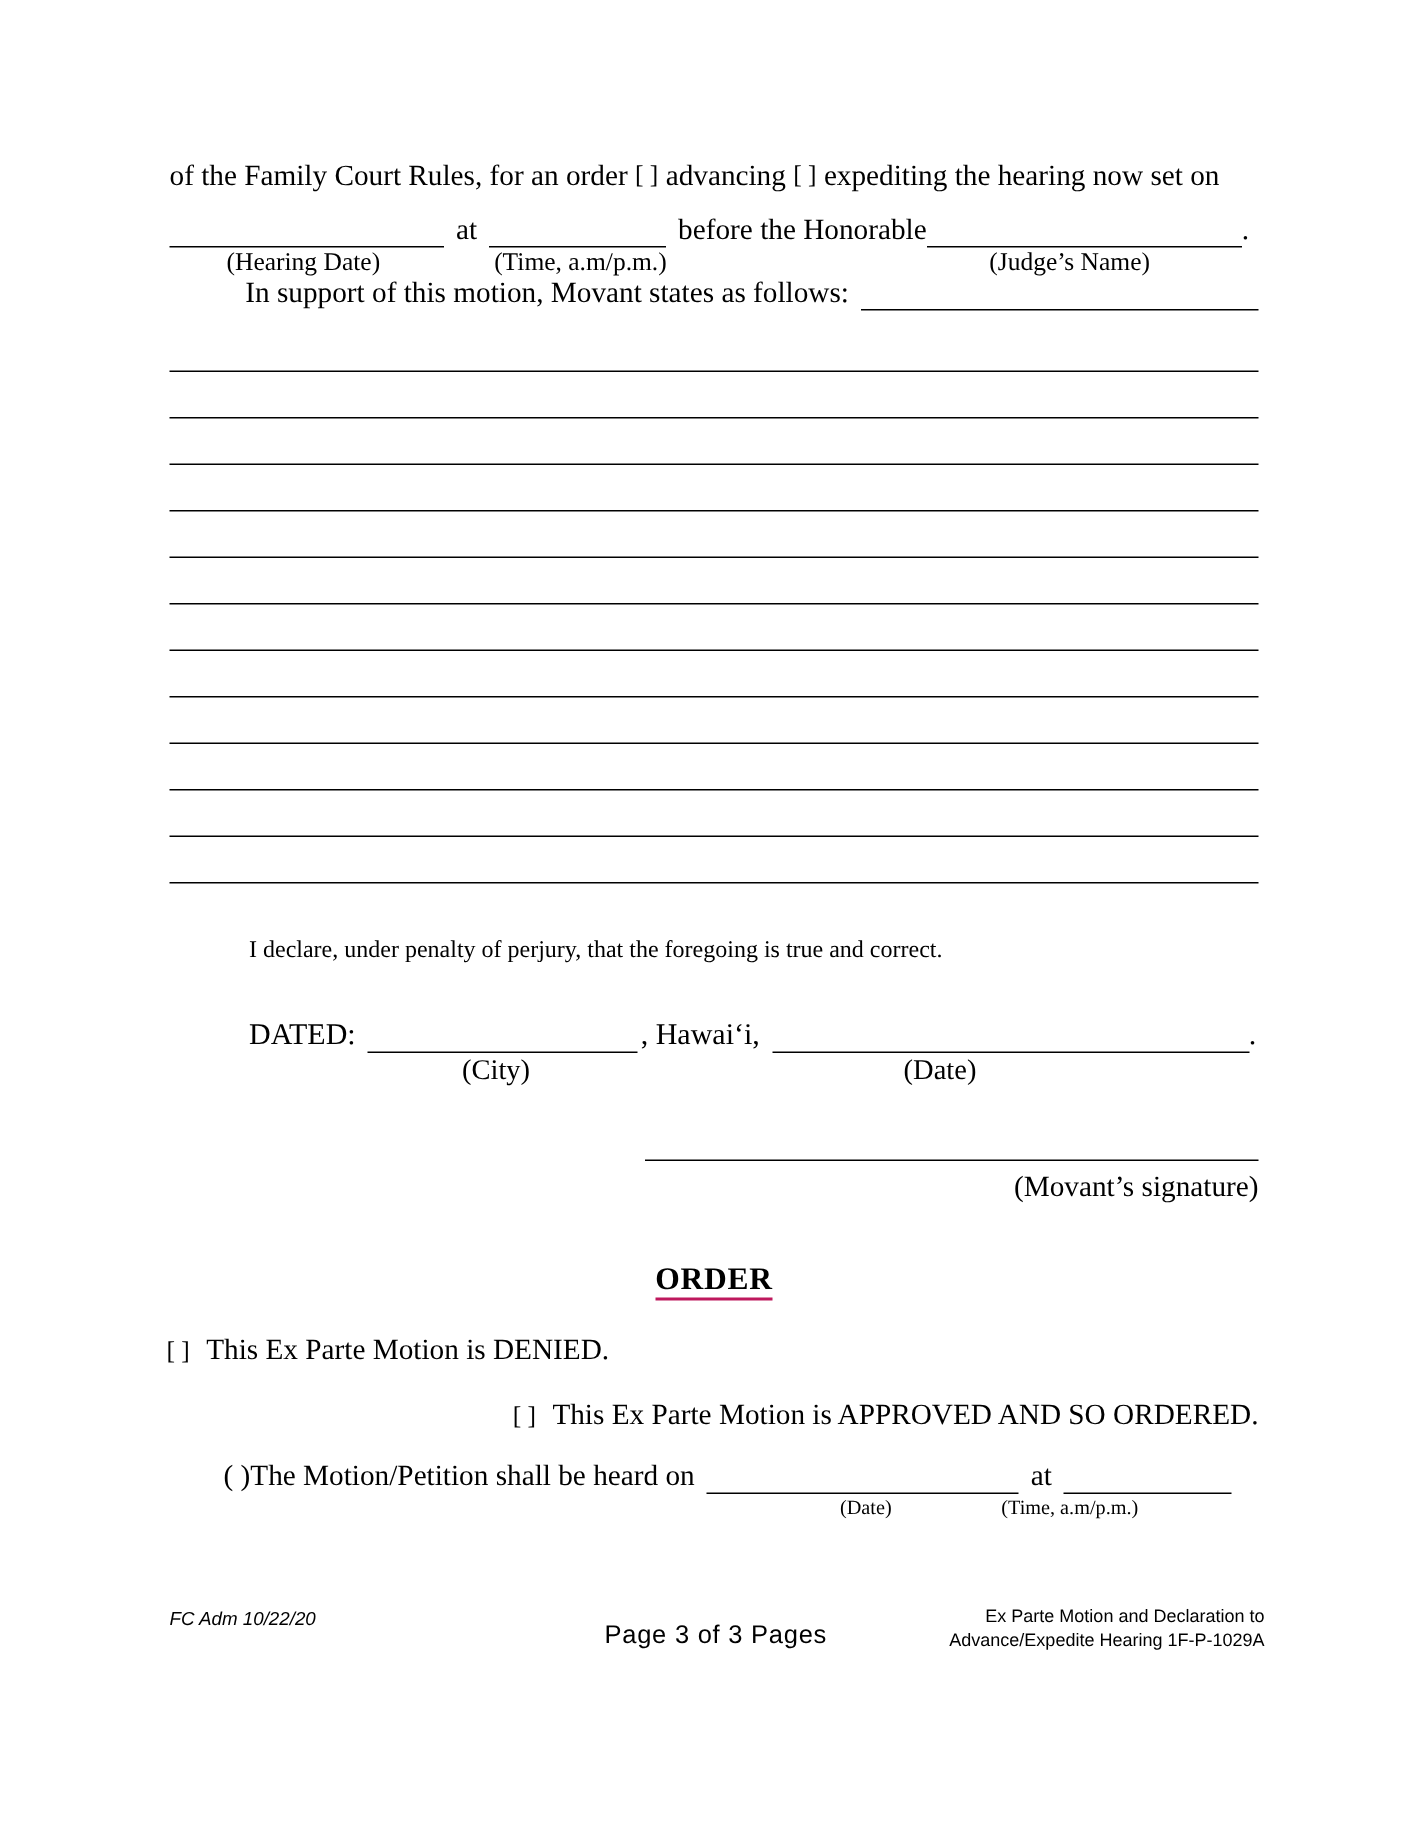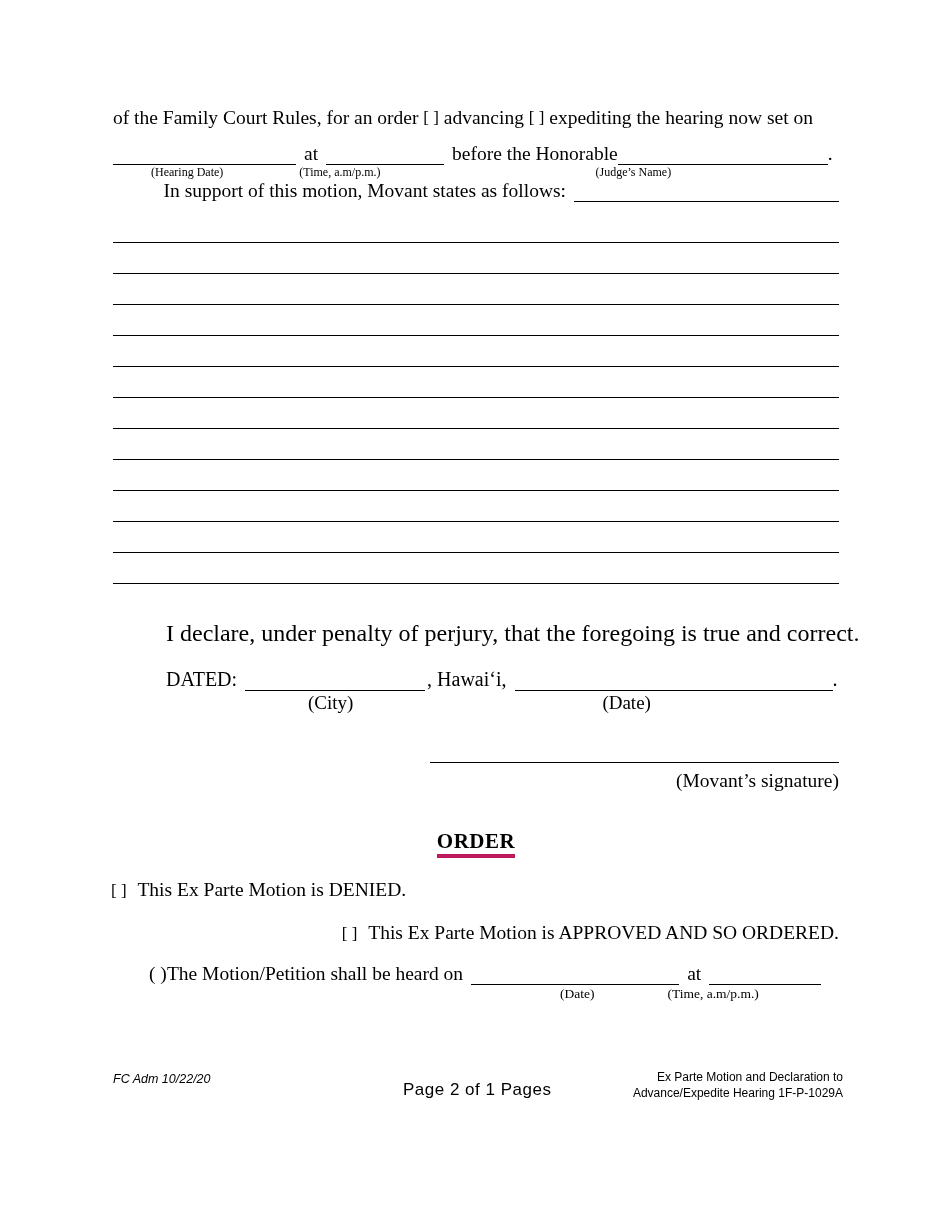--- a/index.html
+++ b/index.html
@@ -48,21 +48,21 @@
     white-space: nowrap;
     display: flex;
     align-items: flex-end;
   }
   .ul {
     display: inline-block;
     border-bottom: 1px solid #000;
     height: 17px;
   }
   .capline {
-    font-size: 12px;
+    font-size: 17px;
     position: relative;
     display: flex;
     white-space: nowrap;
     text-align: right;
   }
 
   .support {
     font-size: 19.5px;
     white-space: nowrap;
     display: flex;
@@ -74,27 +74,27 @@
     margin-top: 10px;
   }
   .blankline {
     border-bottom: 1px solid #000;
     height: 30px;
     width: 726px;
   }
 
   .declare {
     margin-top: 36px;
-    font-size: 24px;
+    font-size: 16px;
     padding-left: 53px;
     white-space: nowrap;
   }
 
   .dated {
-    margin-top: 21px;
+    margin-top: 36px;
     font-size: 20px;
     padding-left: 53px;
     display: flex;
     align-items: flex-end;
     white-space: nowrap;
   }
   .datedcap {
     font-size: 19px;
     display: flex;
     white-space: nowrap;
@@ -119,21 +119,21 @@
   }
 
   .order-title {
     margin-top: 37px;
     text-align: center;
     font-size: 21px;
     font-weight: bold;
     letter-spacing: 0.5px;
   }
   .order-title span {
-    border-bottom: 4px solid #be185d;
+    border-bottom: 2px solid #be185d;
     padding-bottom: 1px;
   }
 
   .ordrow {
     margin-top: 25px;
     font-size: 19.5px;
     white-space: nowrap;
   }
   .ordrow .brk {
     font-size: 17px;
@@ -283,20 +283,20 @@
     </div>
     <div class="heardcap">
       <span style="margin-left:411px;">(Date)</span>
       <span style="margin-left:73px;">(Time, a.m/p.m.)</span>
     </div>
 
   </div>
 
   <div class="footer">
     <div class="footer-left">FC Adm 10/22/20</div>
-    <div class="footer-center">Page  2  of  1  Pages</div>
+    <div class="footer-center">Page  3  of  3  Pages</div>
     <div class="footer-right">
       <div>Ex Parte Motion and Declaration to</div>
       <div>Advance/Expedite Hearing 1F-P-1029A</div>
     </div>
   </div>
 
 </div>
 
 </body></html>

